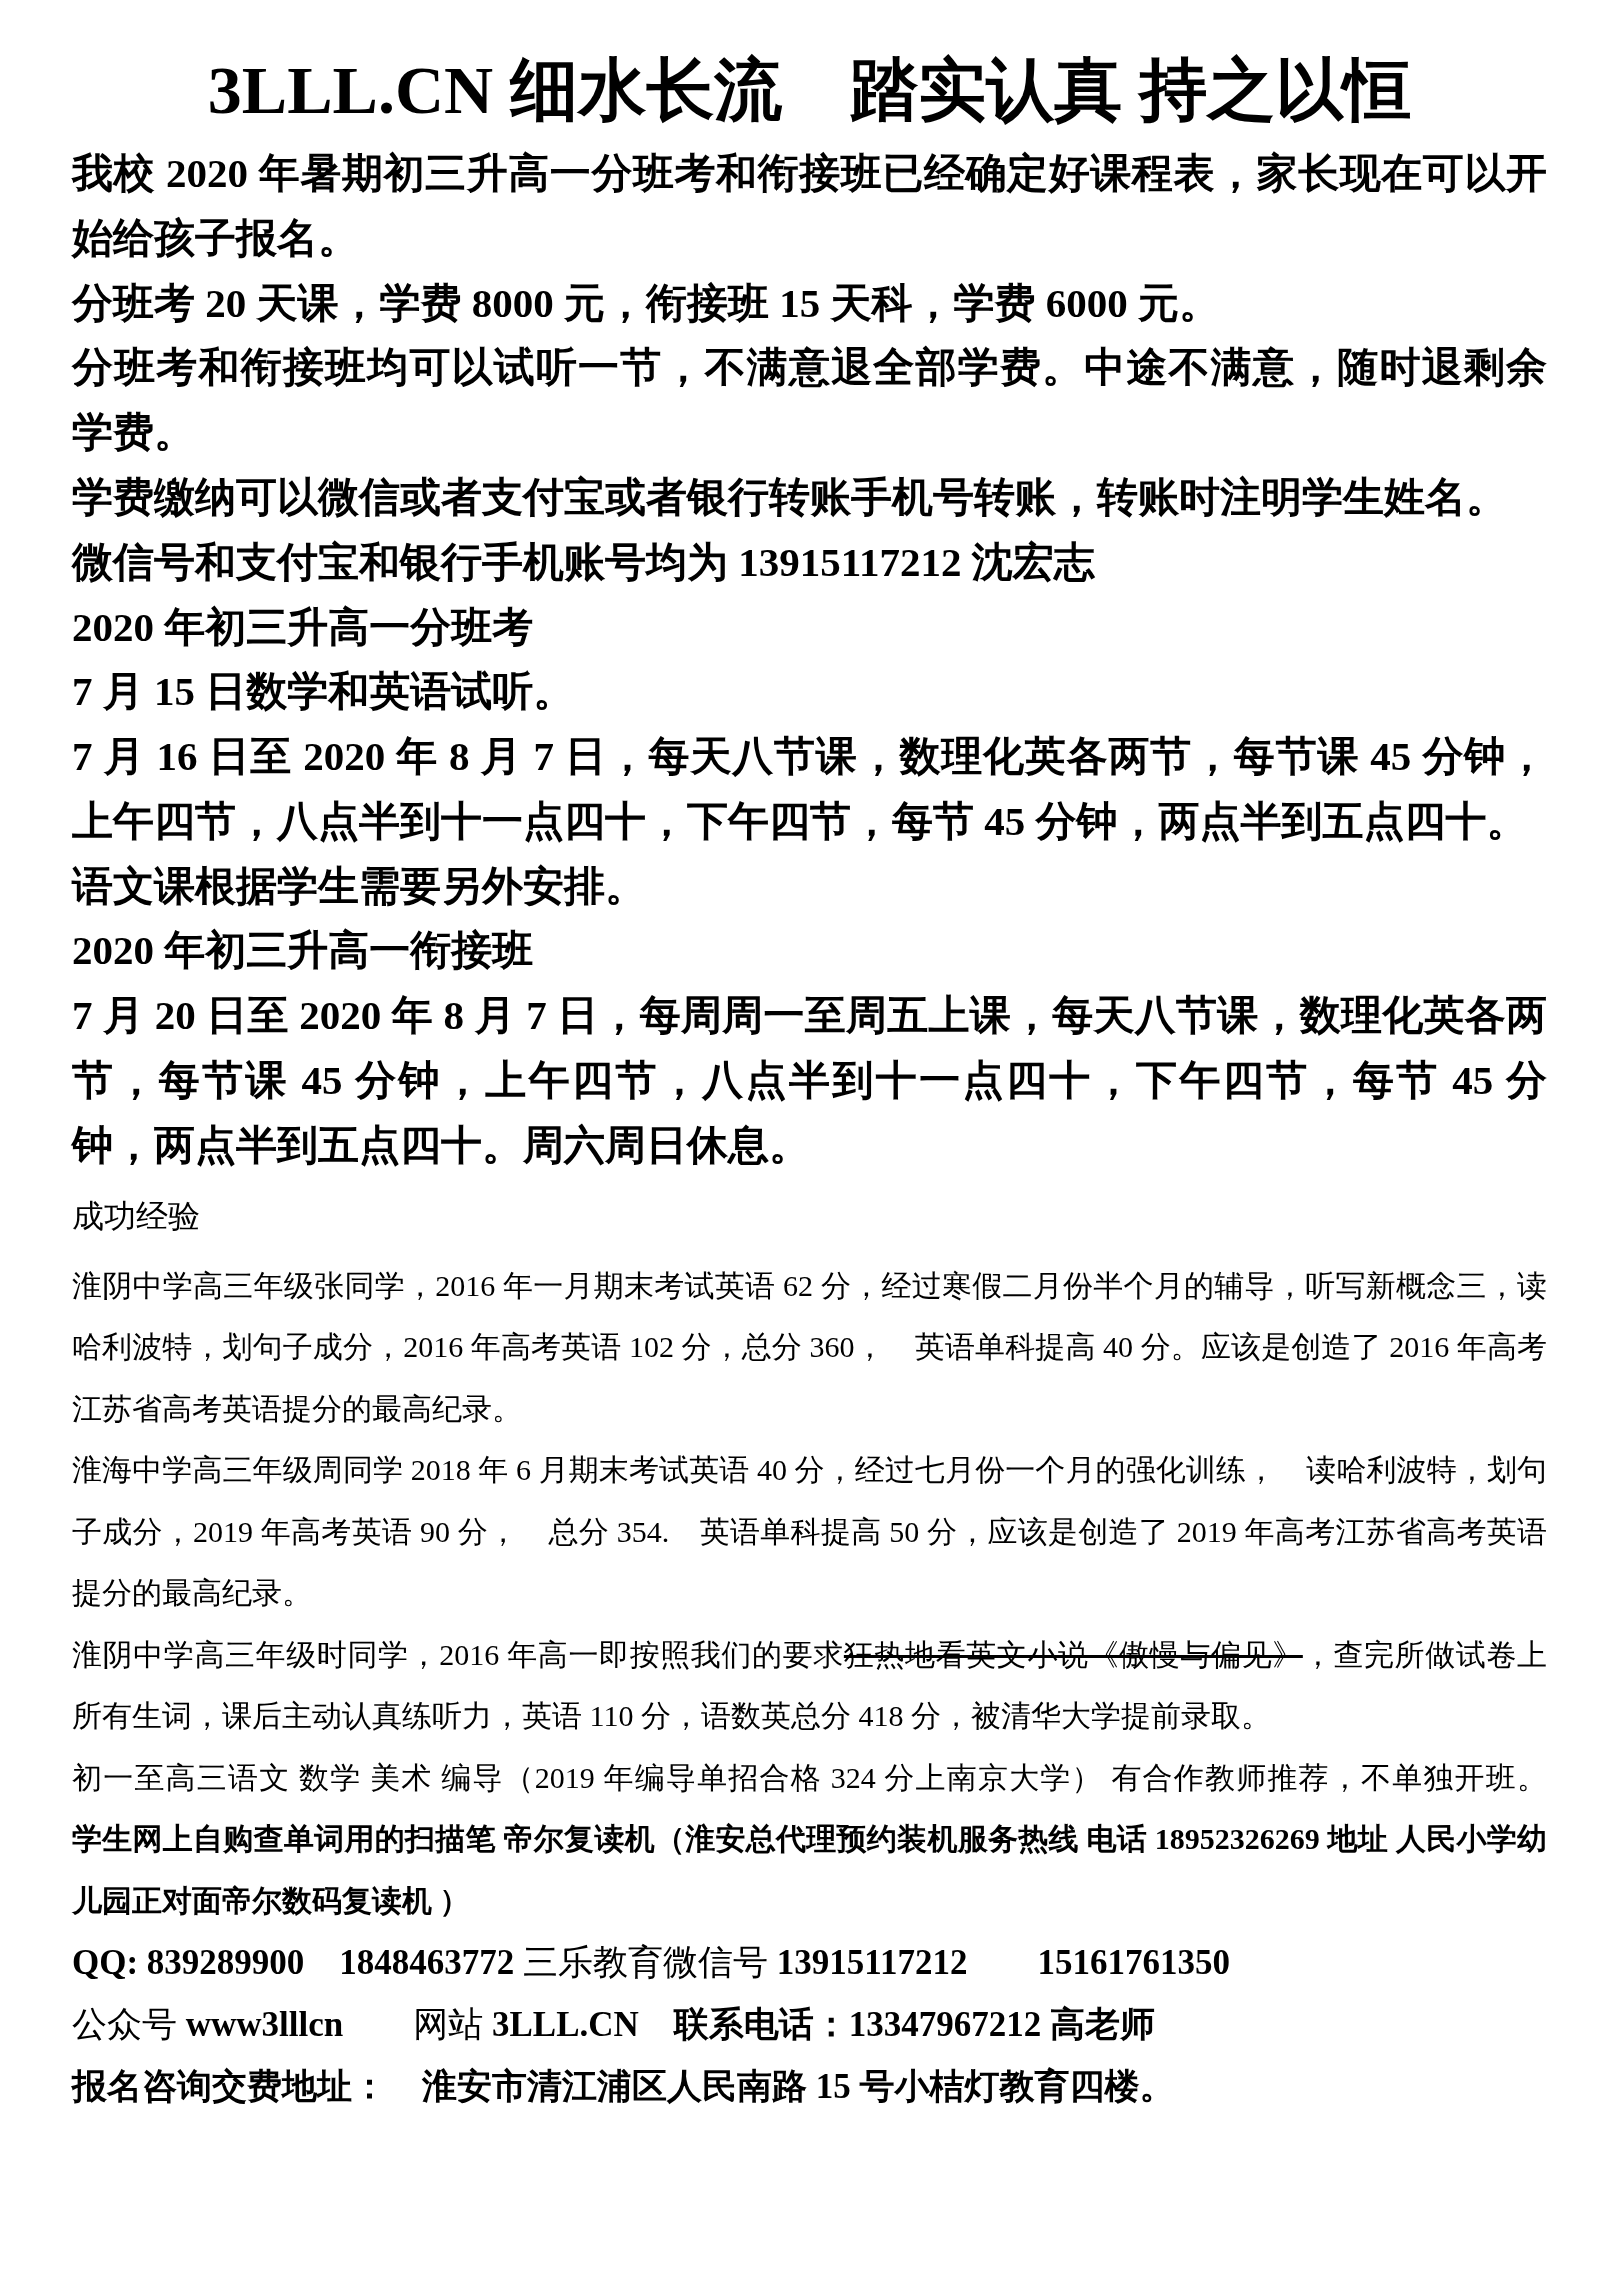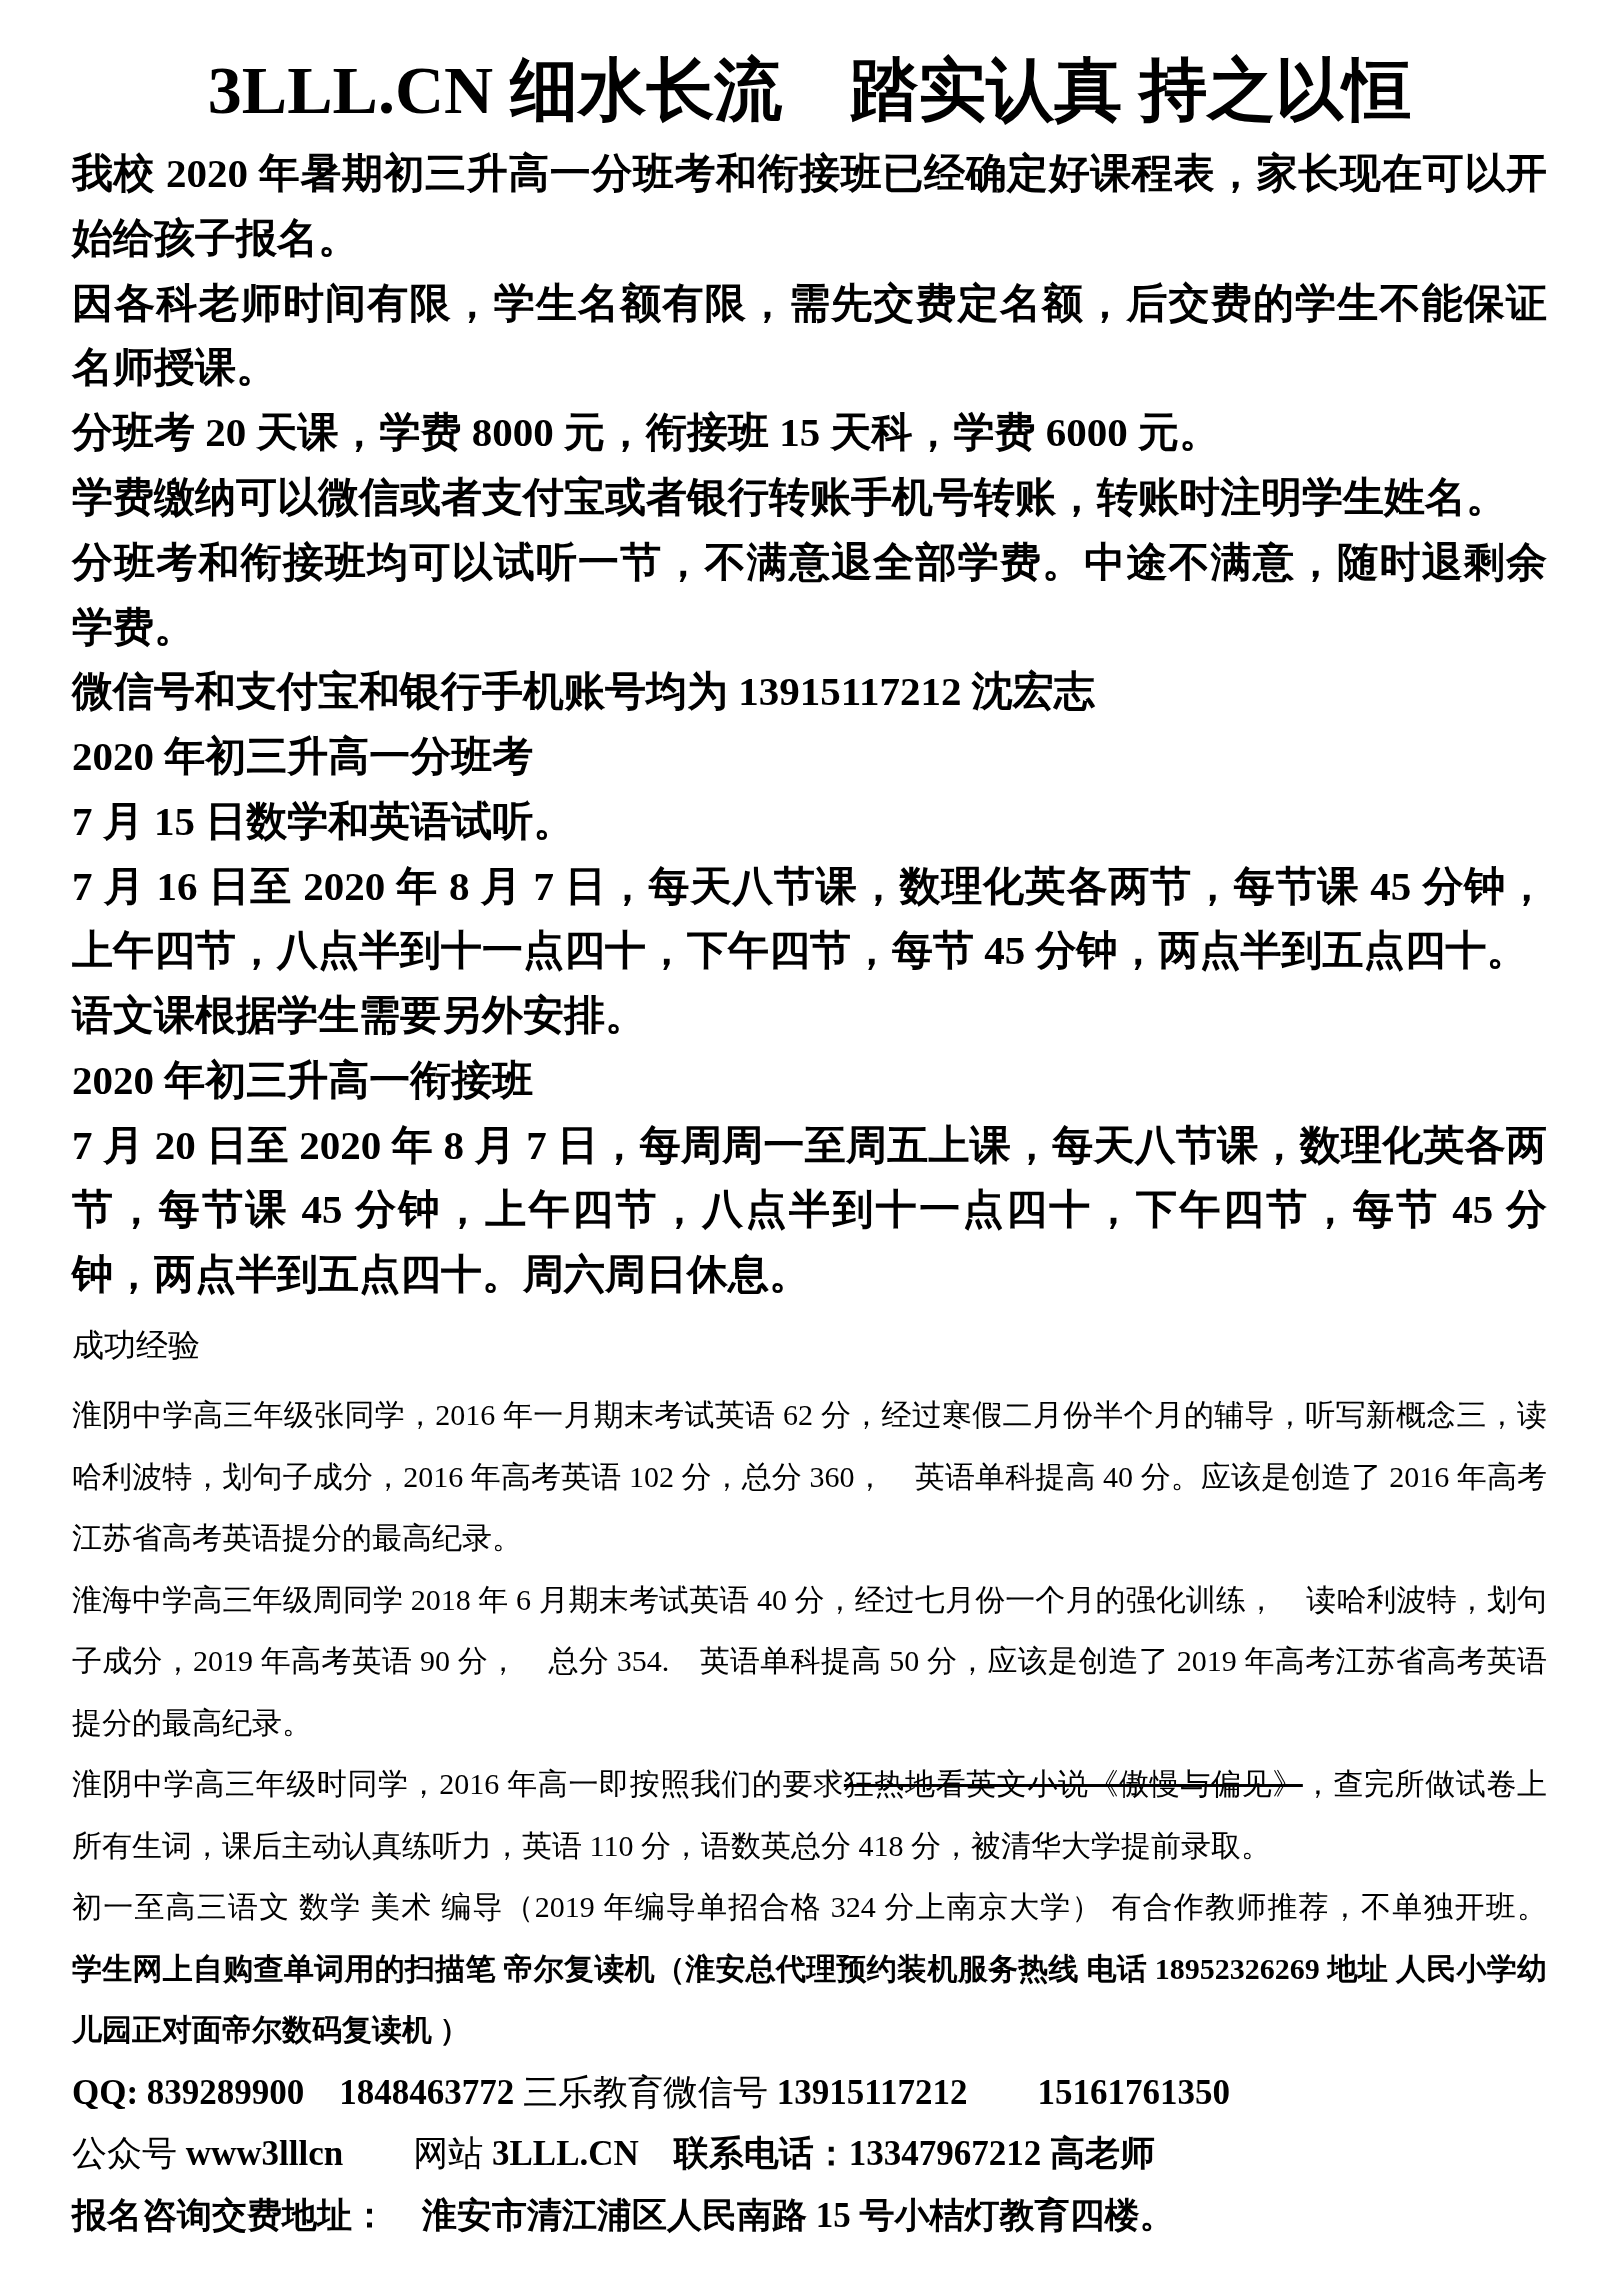--- a/index.html
+++ b/index.html
@@ -58,24 +58,23 @@
   .contact b { font-weight: bold; }
 </style>
 </head>
 <body>
 
 <div class="page">
 
   <h1 class="title">3LLL.CN 细水长流　踏实认真 持之以恒</h1>
 
   <p class="big">我校 2020 年暑期初三升高一分班考和衔接班已经确定好课程表，家长现在可以开始给孩子报名。</p>
-  <p class="big">因各科老师时间有限，学生名额有限，需先交费定名额，后交费的学生不能保证名师授课。</p>
   <p class="big">分班考 20 天课，学费 8000 元，衔接班 15 天科，学费 6000 元。</p>
+  <p class="big">分班考和衔接班均可以试听一节，不满意退全部学费。中途不满意，随时退剩余学费。</p>
   <p class="big">学费缴纳可以微信或者支付宝或者银行转账手机号转账，转账时注明学生姓名。</p>
-  <p class="big">分班考和衔接班均可以试听一节，不满意退全部学费。中途不满意，随时退剩余学费。</p>
   <p class="big">微信号和支付宝和银行手机账号均为 13915117212 沈宏志</p>
 
   <h2 class="big">2020 年初三升高一分班考</h2>
   <p class="big">7 月 15 日数学和英语试听。</p>
   <p class="big">7 月 16 日至 2020 年 8 月 7 日，每天八节课，数理化英各两节，每节课 45 分钟，上午四节，八点半到十一点四十，下午四节，每节 45 分钟，两点半到五点四十。</p>
   <p class="big">语文课根据学生需要另外安排。</p>
 
   <h2 class="big">2020 年初三升高一衔接班</h2>
   <p class="big">7 月 20 日至 2020 年 8 月 7 日，每周周一至周五上课，每天八节课，数理化英各两节，每节课 45 分钟，上午四节，八点半到十一点四十，下午四节，每节 45 分钟，两点半到五点四十。周六周日休息。</p>
 

